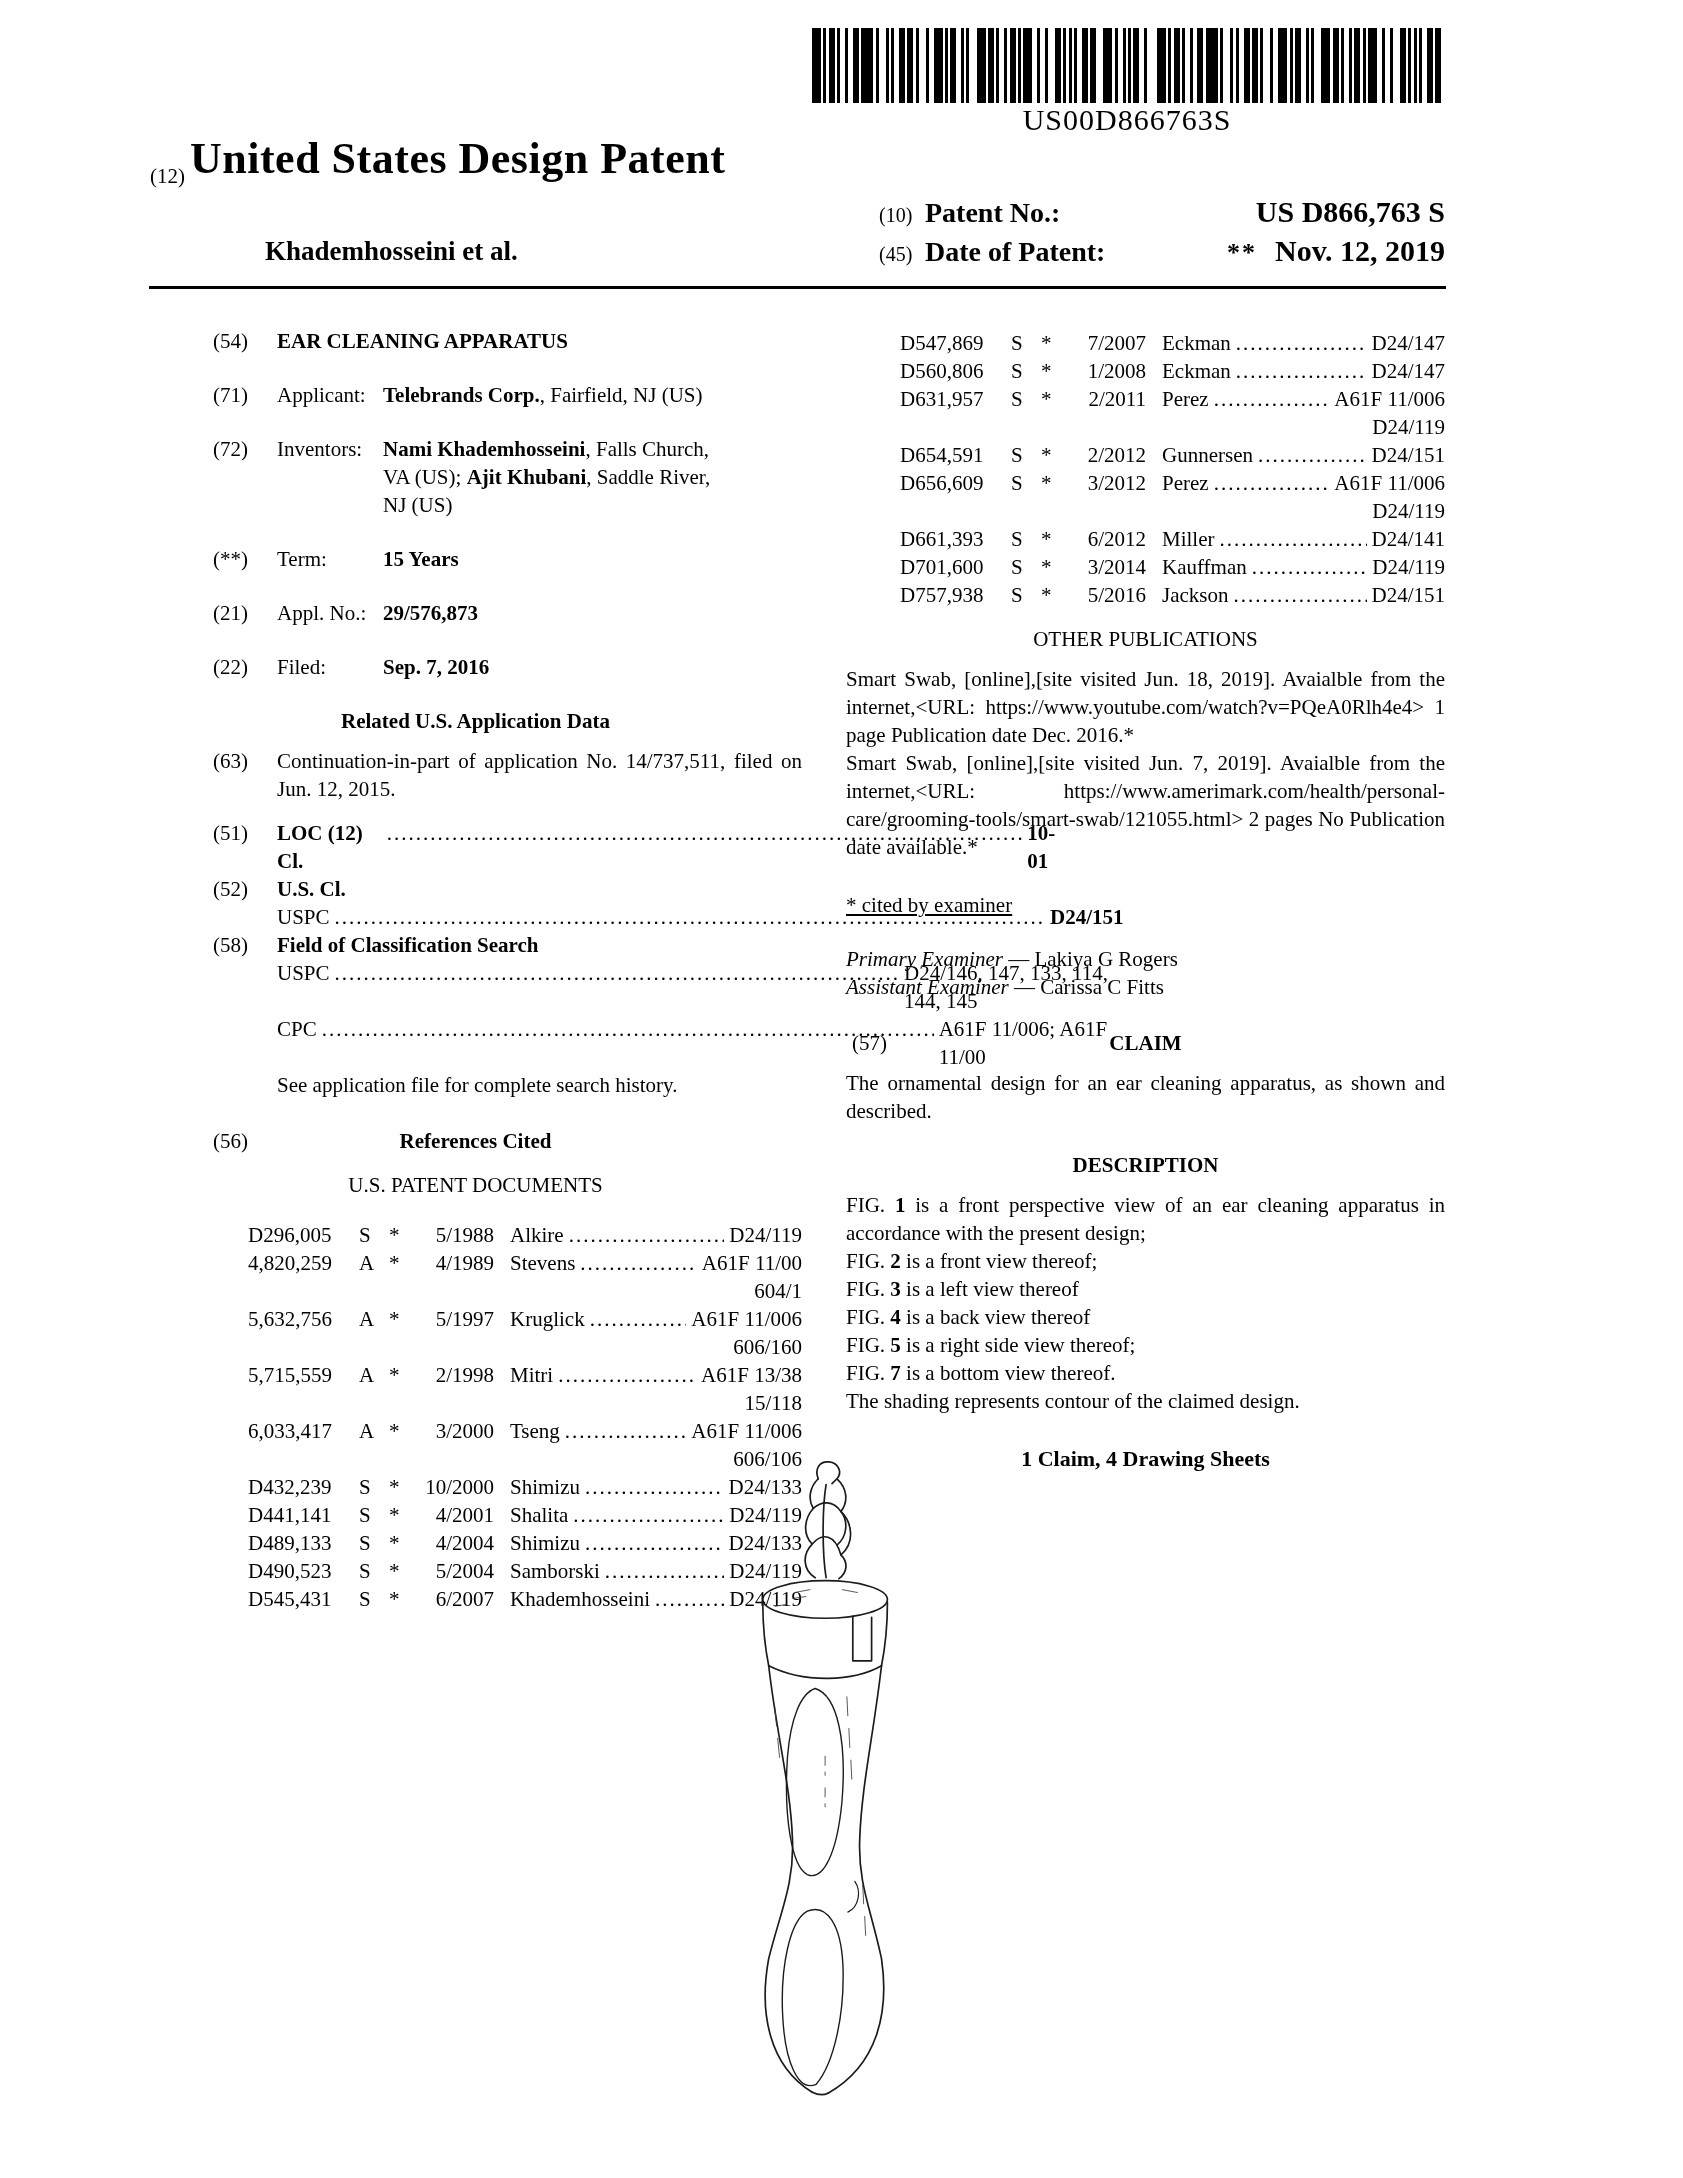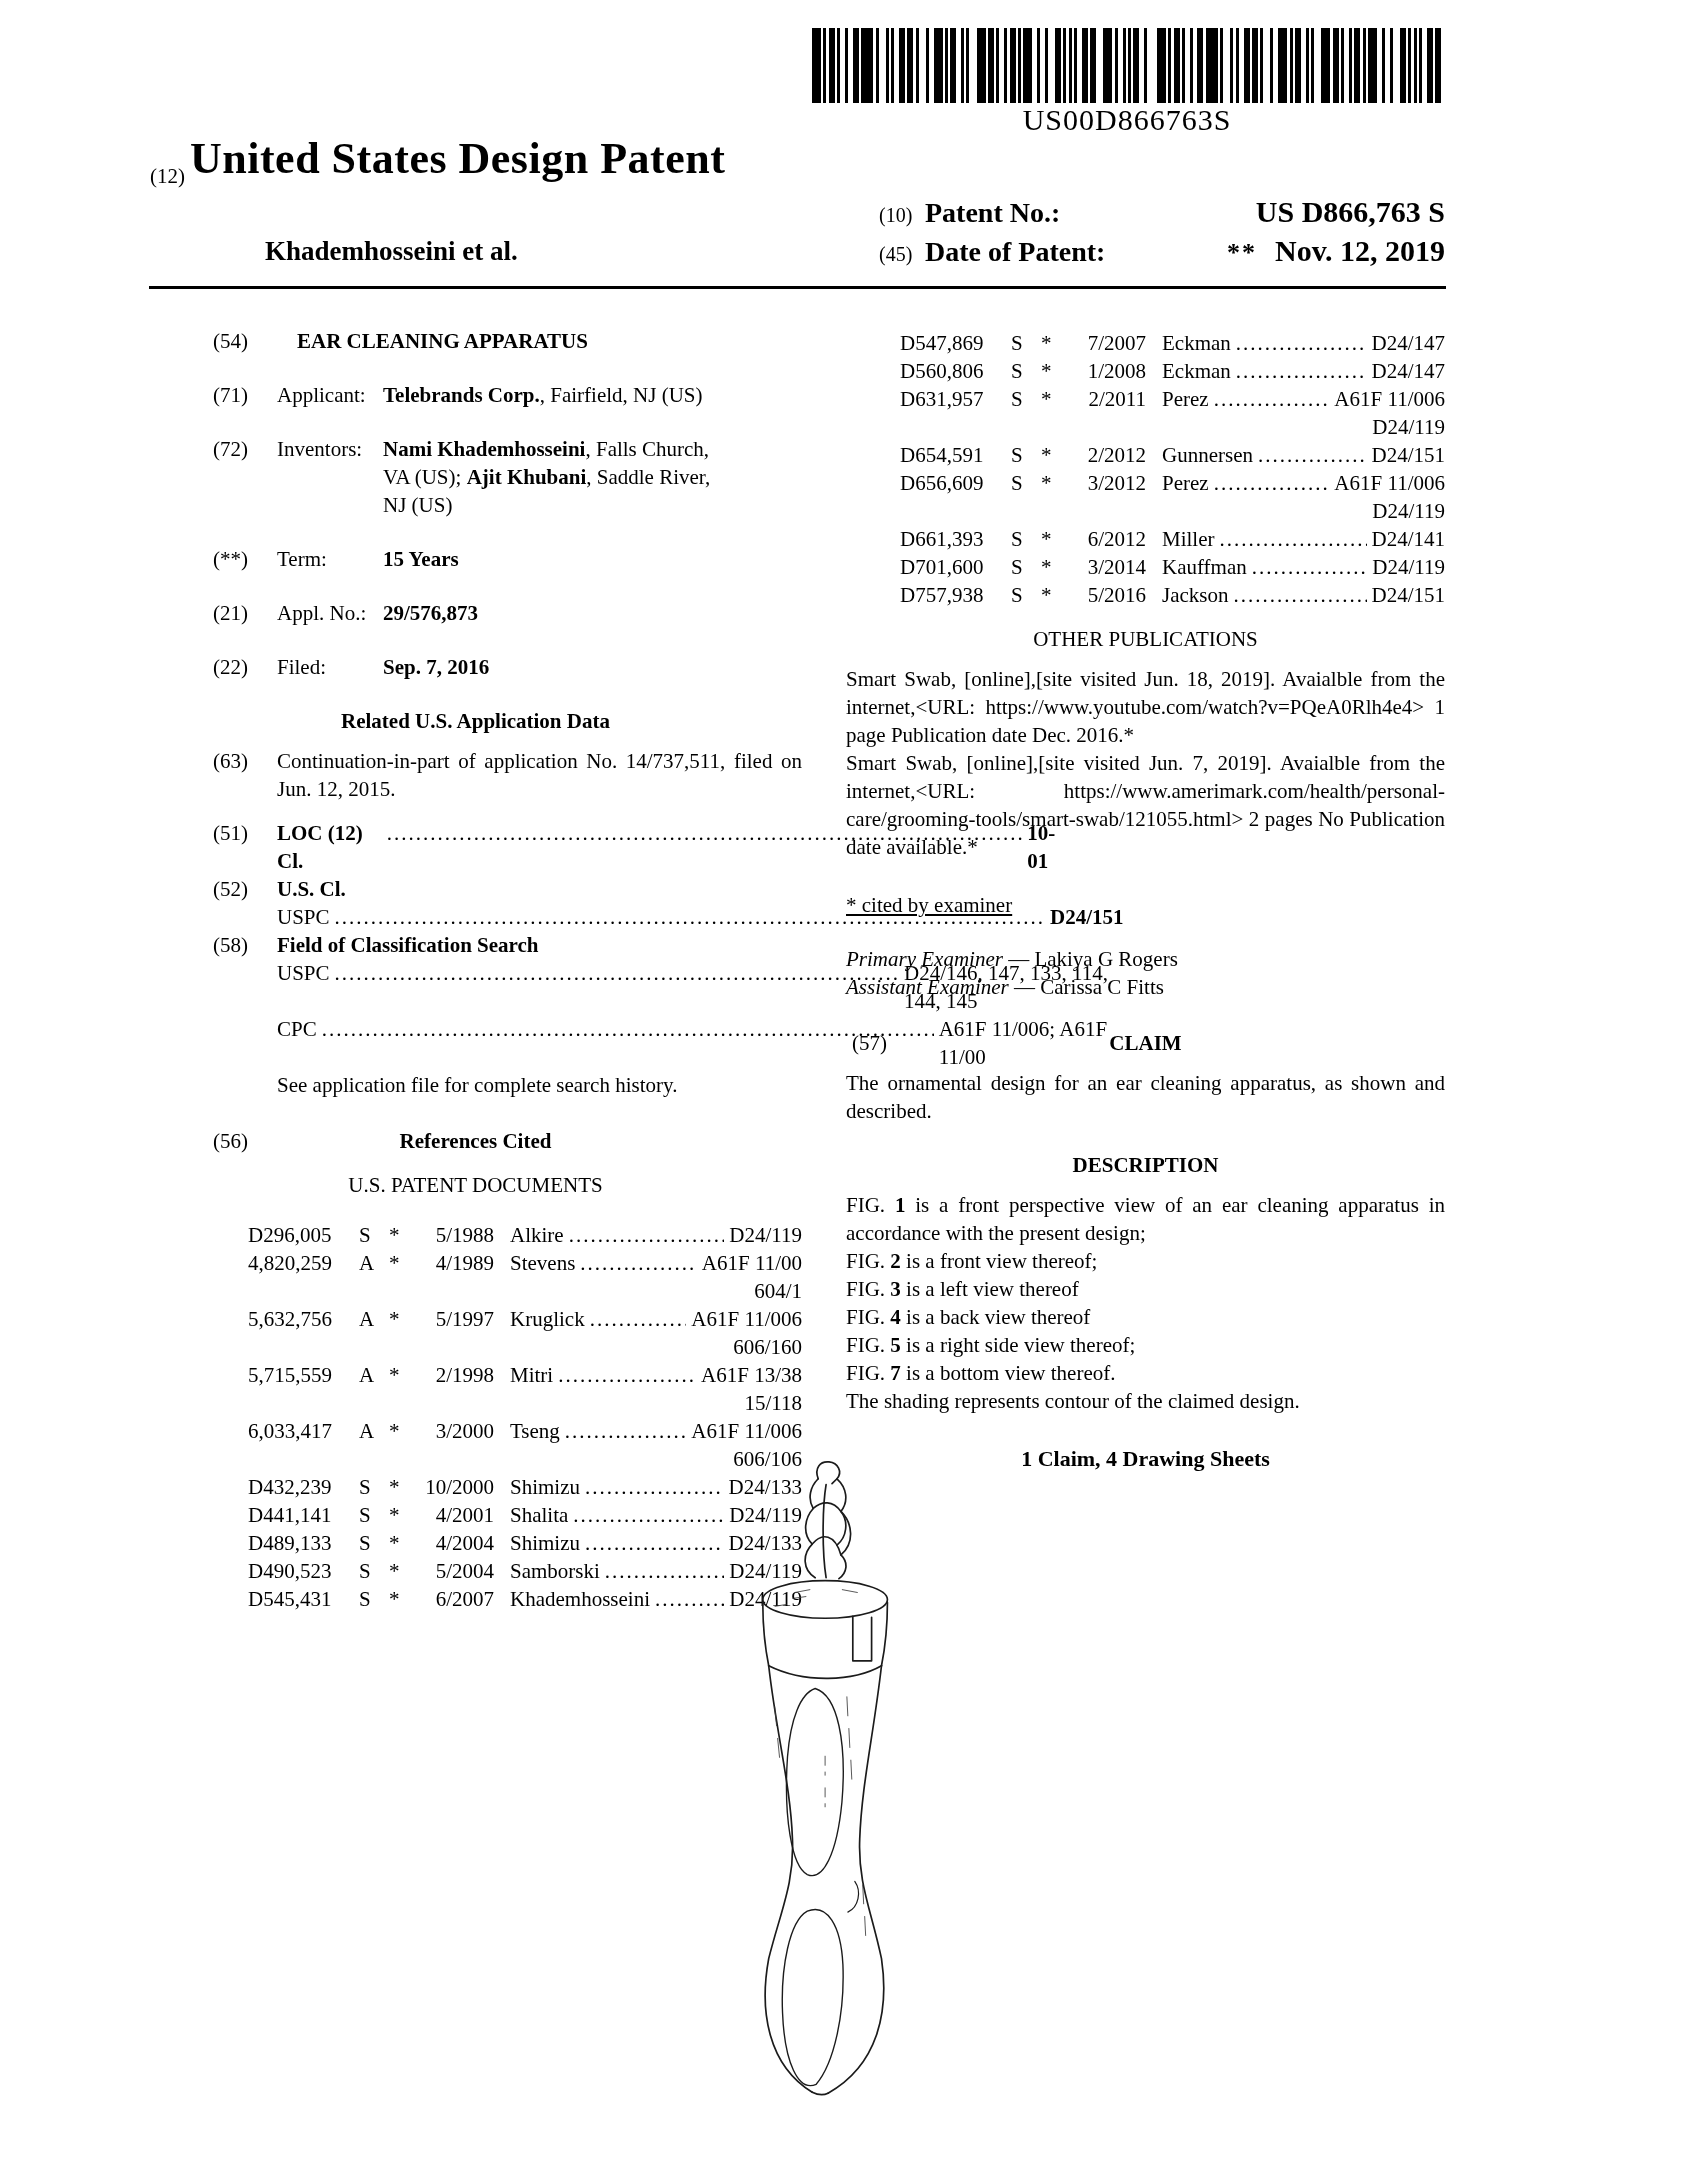--- a/index.html
+++ b/index.html
@@ -25,21 +25,21 @@
   .h-stars{font-size:26px;font-weight:bold;margin-right:18px;letter-spacing:2px;}
   .rule{position:absolute;left:149px;top:286px;width:1297px;height:3px;background:#000;}
 
   
   .col{position:absolute;top:315px;font-size:21px;line-height:28px;}
   .col-left{left:149px;width:653px;}
   .col-right{left:846px;width:599px;}
   .b{font-weight:bold;}
   .it{font-style:italic;}
 
-  .field54{padding-left:64px;display:grid;grid-template-columns:64px 1fr;margin:12px 0 26px;gap:20px;}
+  .field54{padding-left:64px;display:grid;grid-template-columns:64px 1fr;margin:12px 0 26px;}
   .field{padding-left:64px;display:grid;grid-template-columns:64px 106px 1fr;margin-bottom:26px;margin-top:26px;}
   .fnum{white-space:nowrap;}
   .center-head{text-align:center;font-weight:bold;margin:2px 0 12px;}
   .field63{padding-left:64px;display:grid;grid-template-columns:64px 1fr;margin-bottom:16px;}
   .field63 .ftext{text-align:justify;}
   .clsblock{padding-left:64px;display:grid;grid-template-columns:64px 1fr;}
   .leader-row{display:flex;align-items:baseline;}
   .leader{flex:1 1 auto;overflow:hidden;white-space:nowrap;margin:0 5px;letter-spacing:2px;}
   .leader::after{content:"..................................................................................................";}
   .num-heading{position:relative;text-align:center;font-weight:bold;}

